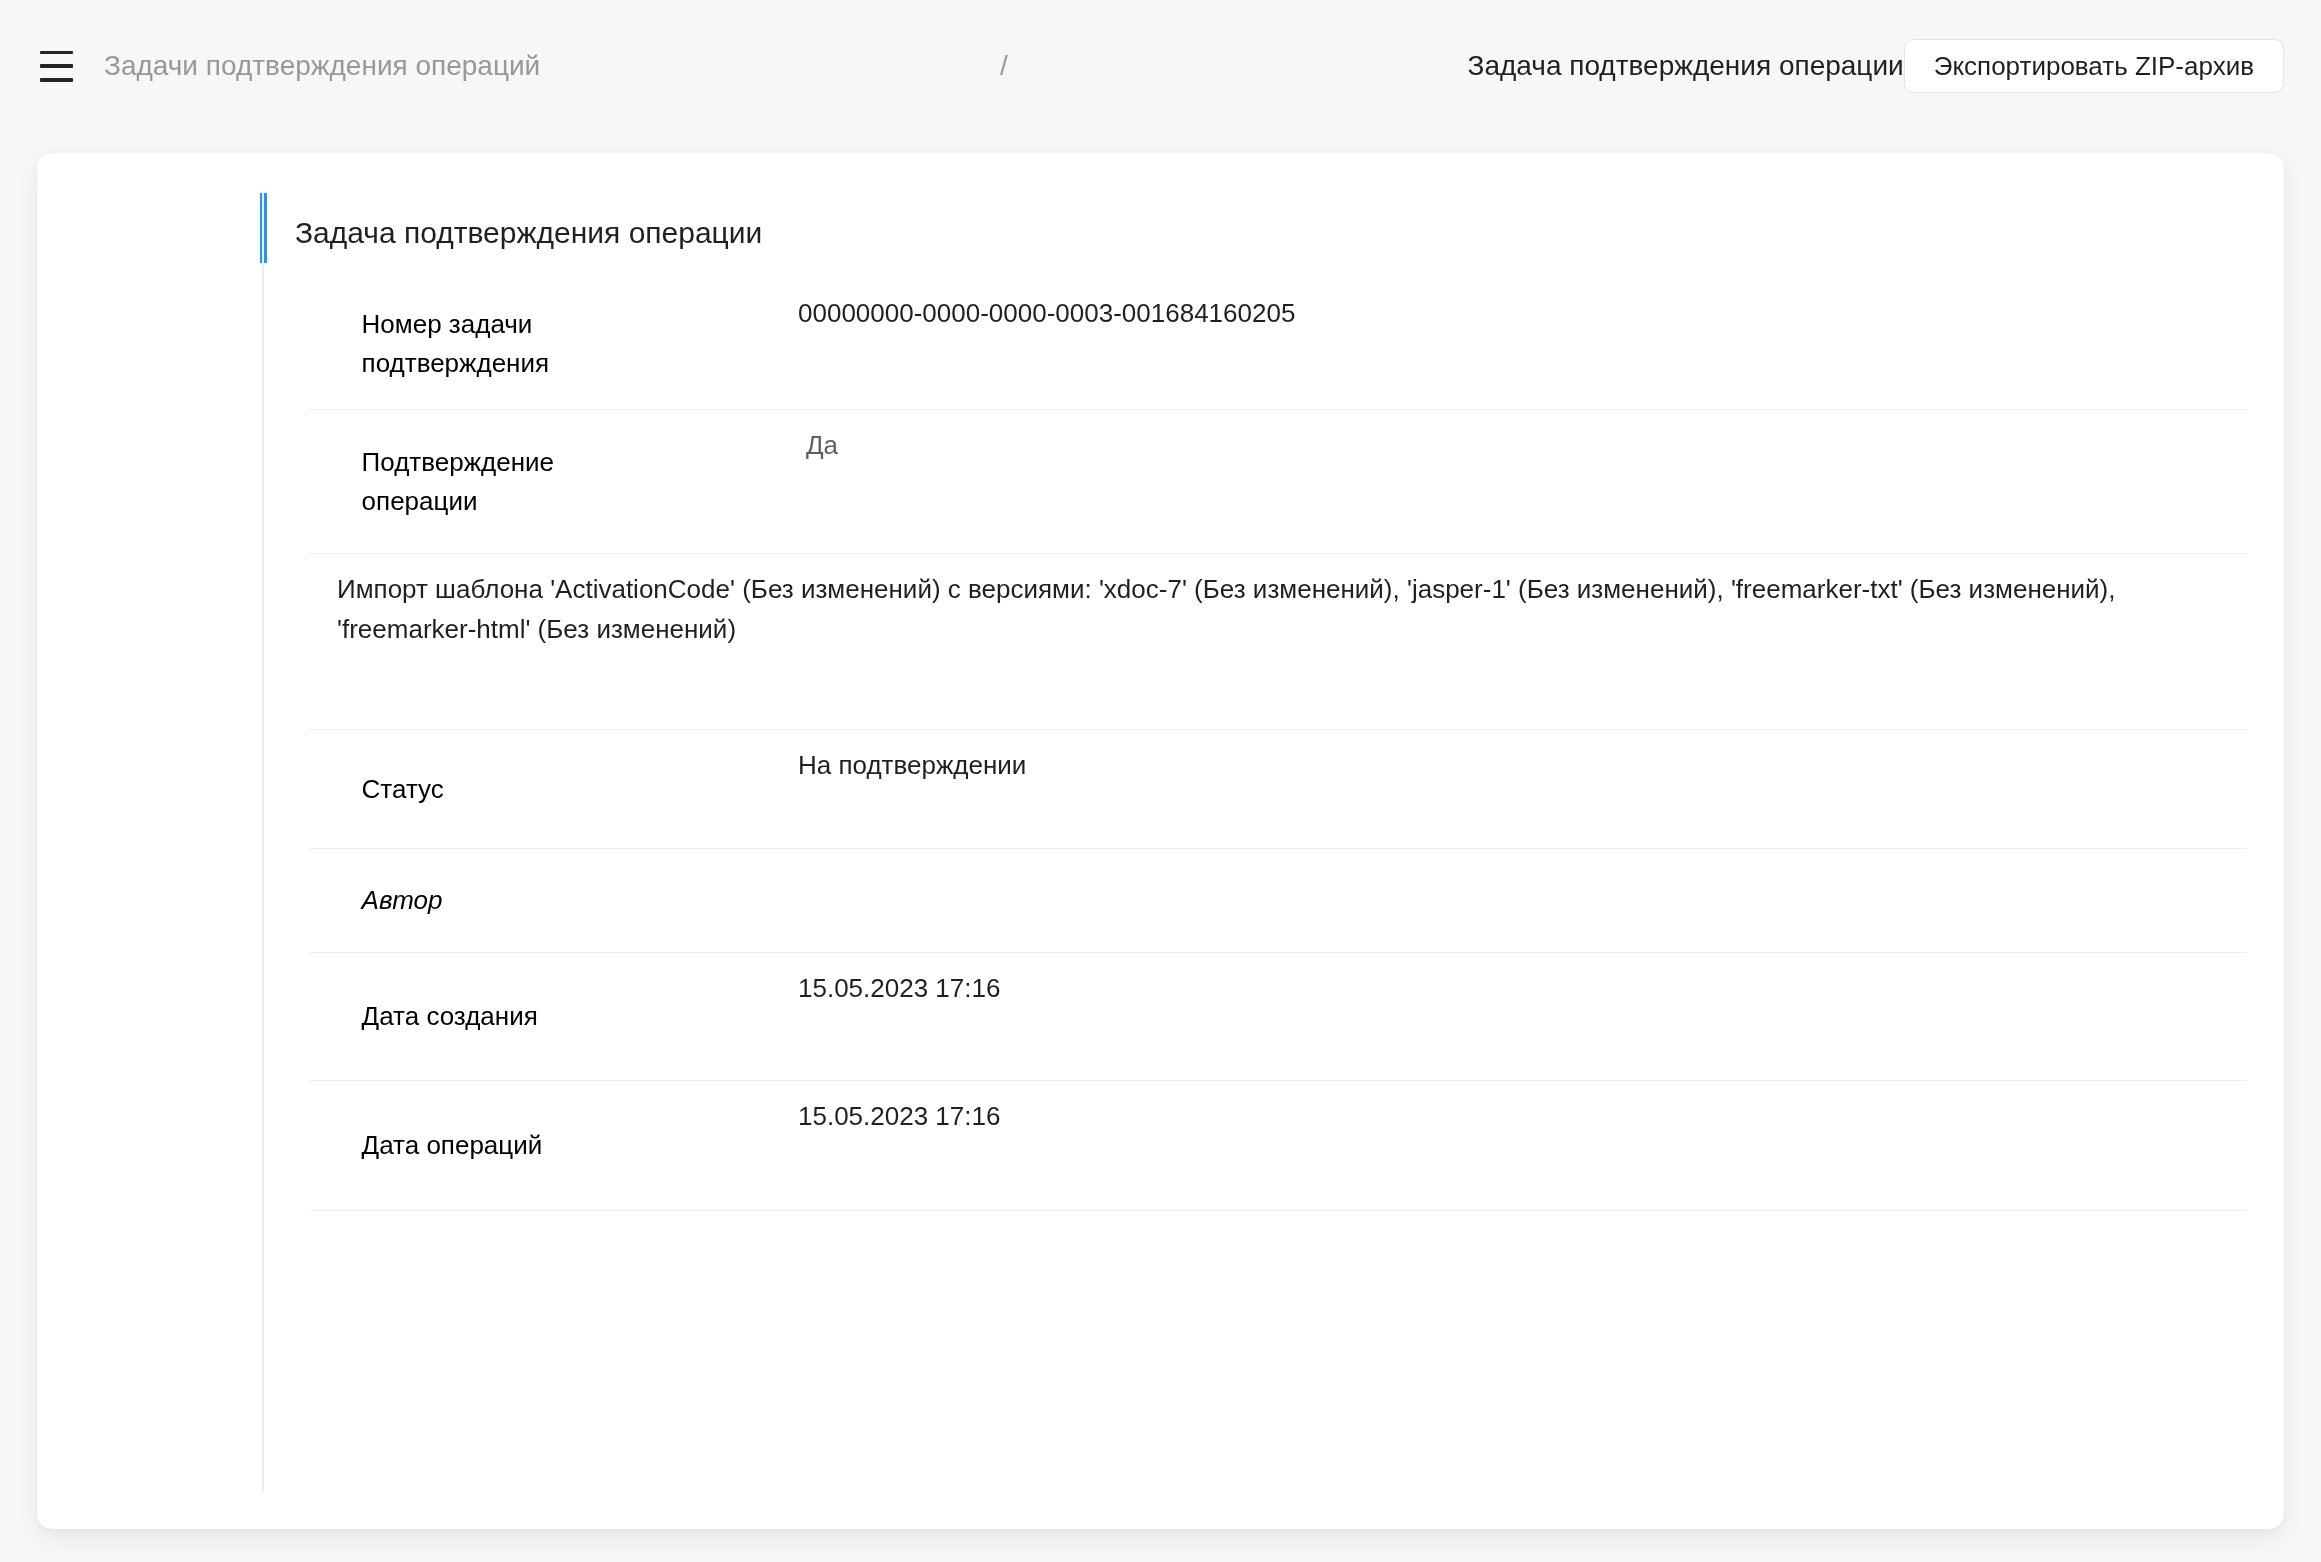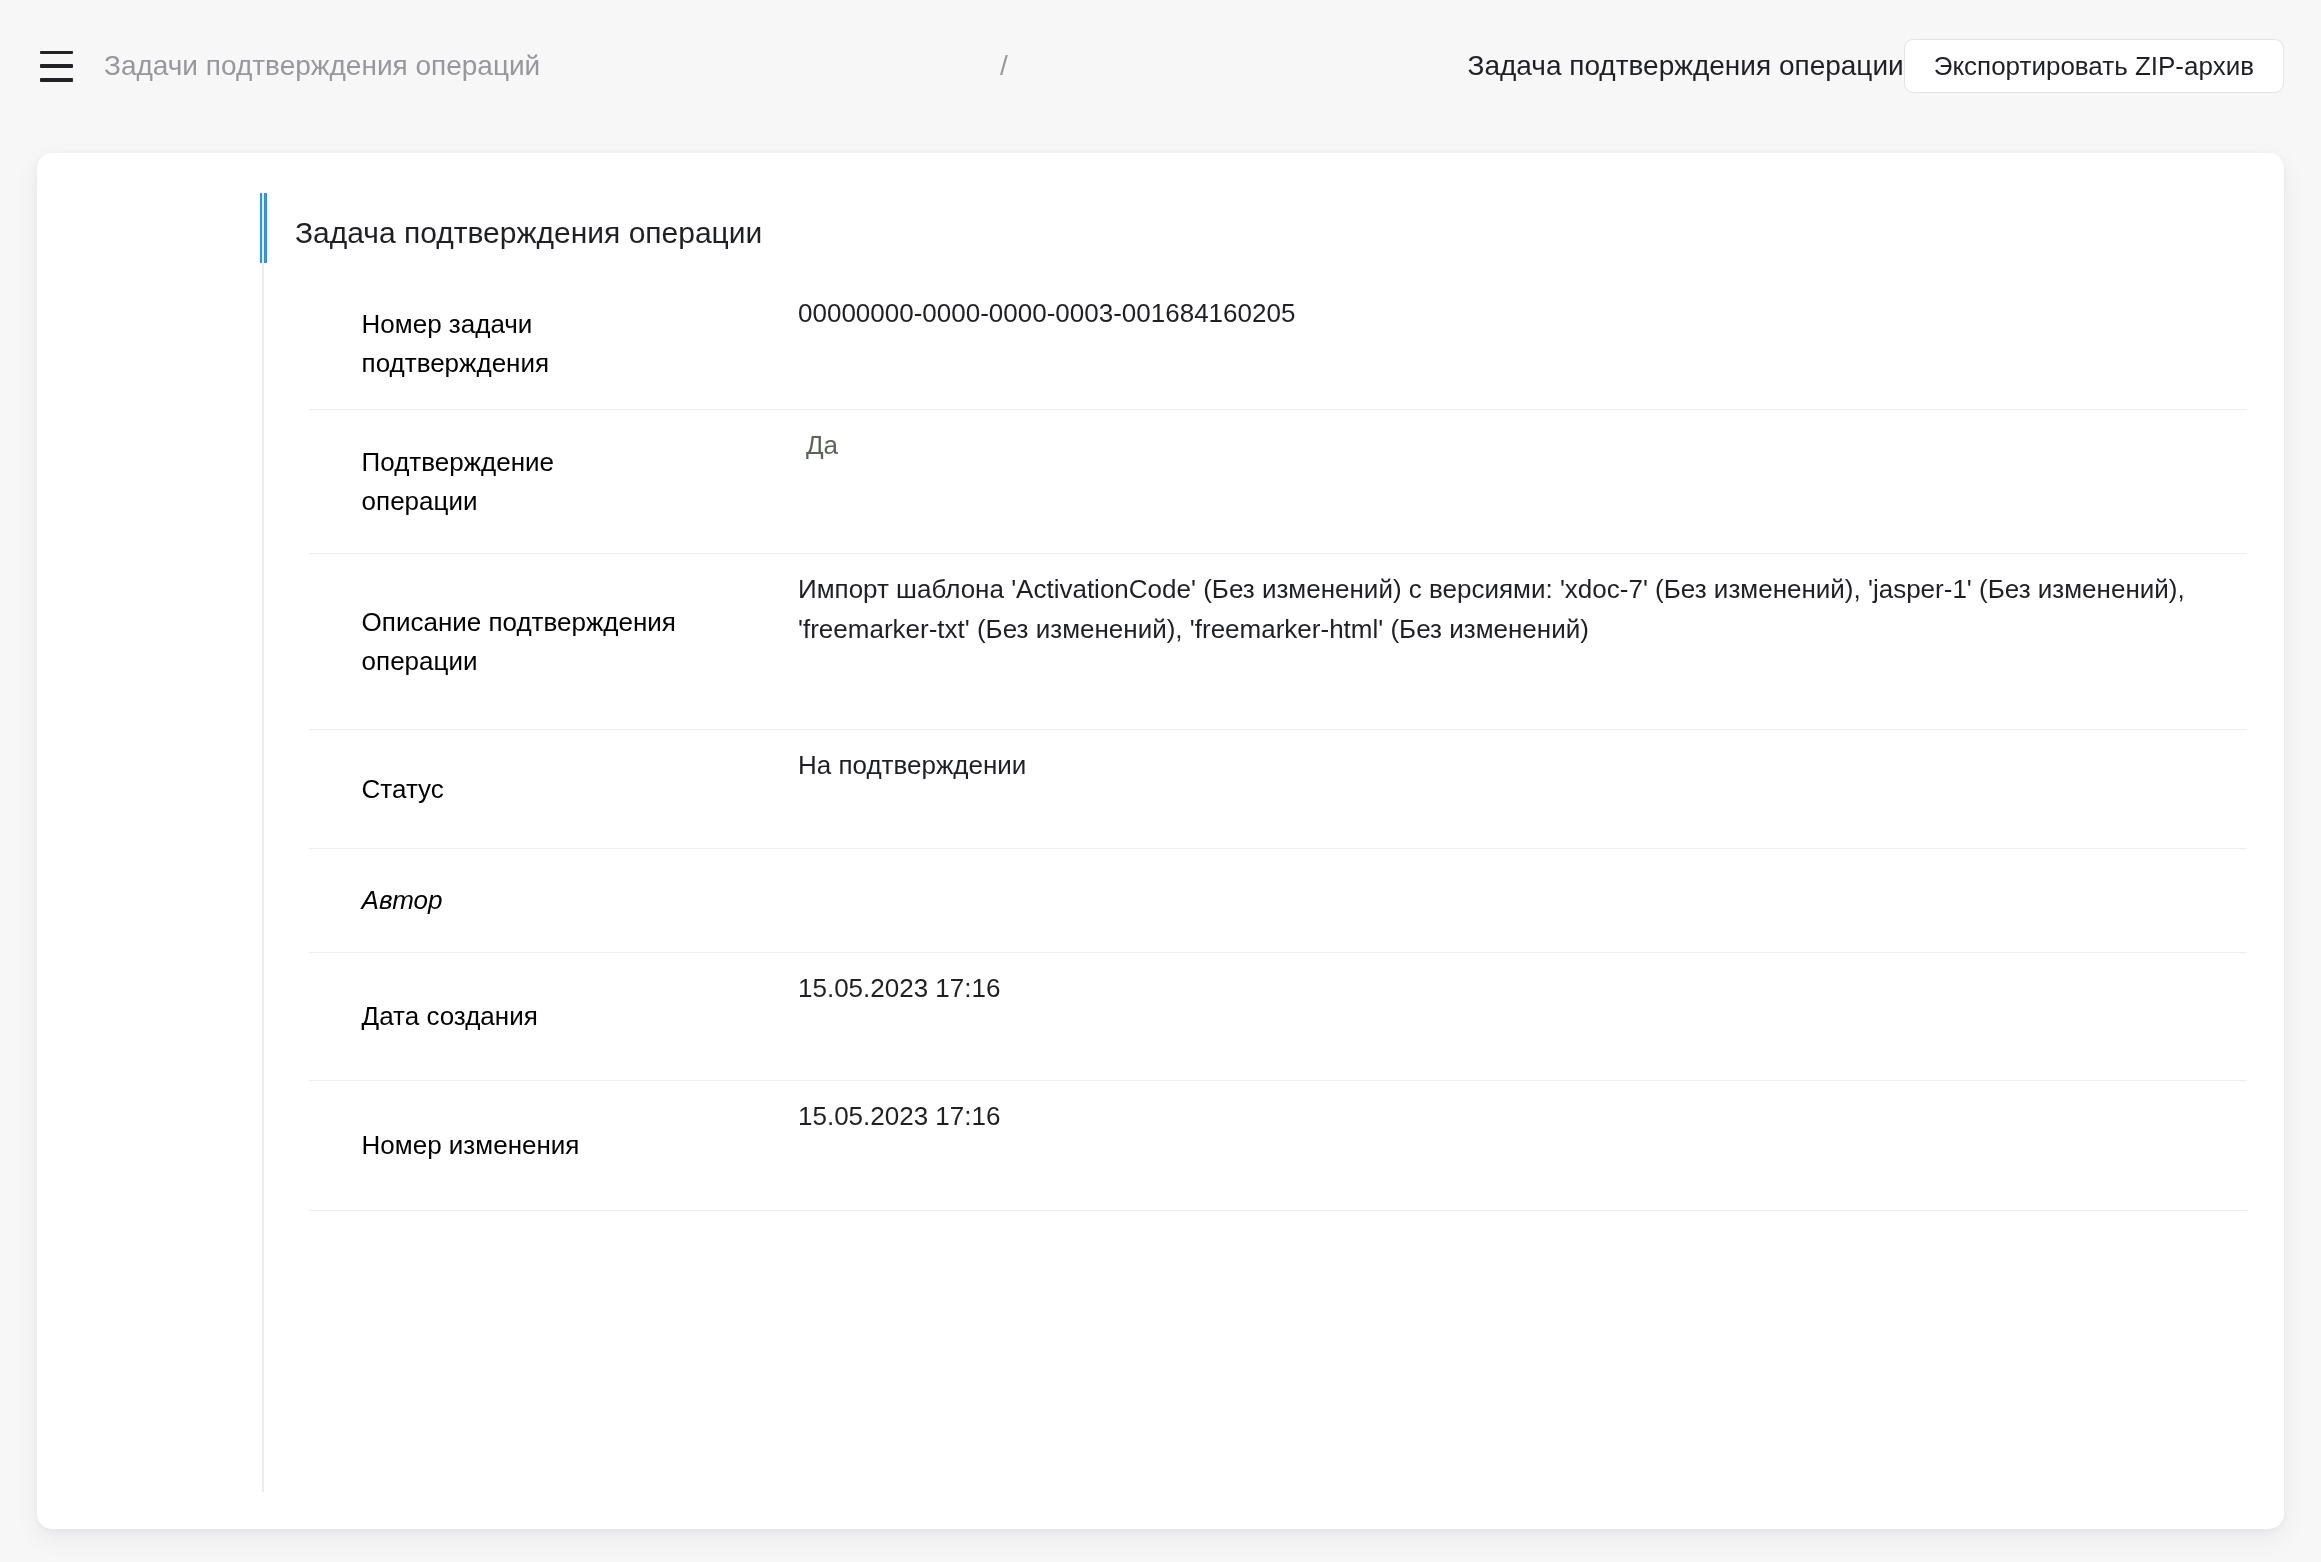--- a/index.html
+++ b/index.html
@@ -199,40 +199,39 @@
         <div class="label">Номер задачи подтверждения</div>
         <div class="value">00000000-0000-0000-0003-001684160205</div>
       </div>
 
       <div class="row">
         <div class="label">Подтверждение операции</div>
         <div class="value">Да</div>
       </div>
 
       <div class="row">
-        <div class="label">Описание подтверждения операции</div>
         <div class="value">Импорт шаблона 'ActivationCode' (Без изменений) с версиями: 'xdoc-7' (Без изменений), 'jasper-1' (Без изменений), 'freemarker-txt' (Без изменений), 'freemarker-html' (Без изменений)</div>
       </div>
 
       <div class="row">
         <div class="label">Статус</div>
         <div class="value">На подтверждении</div>
       </div>
 
       <div class="row">
         <div class="label">Автор</div>
         <div class="value"></div>
       </div>
 
       <div class="row">
         <div class="label">Дата создания</div>
         <div class="value">15.05.2023 17:16</div>
       </div>
 
       <div class="row">
-        <div class="label">Номер изменения</div>
+        <div class="label">Дата операций</div>
         <div class="value">15.05.2023 17:16</div>
       </div>
 
     </div>
   </section>
 </main>
 
 
 </body></html>

